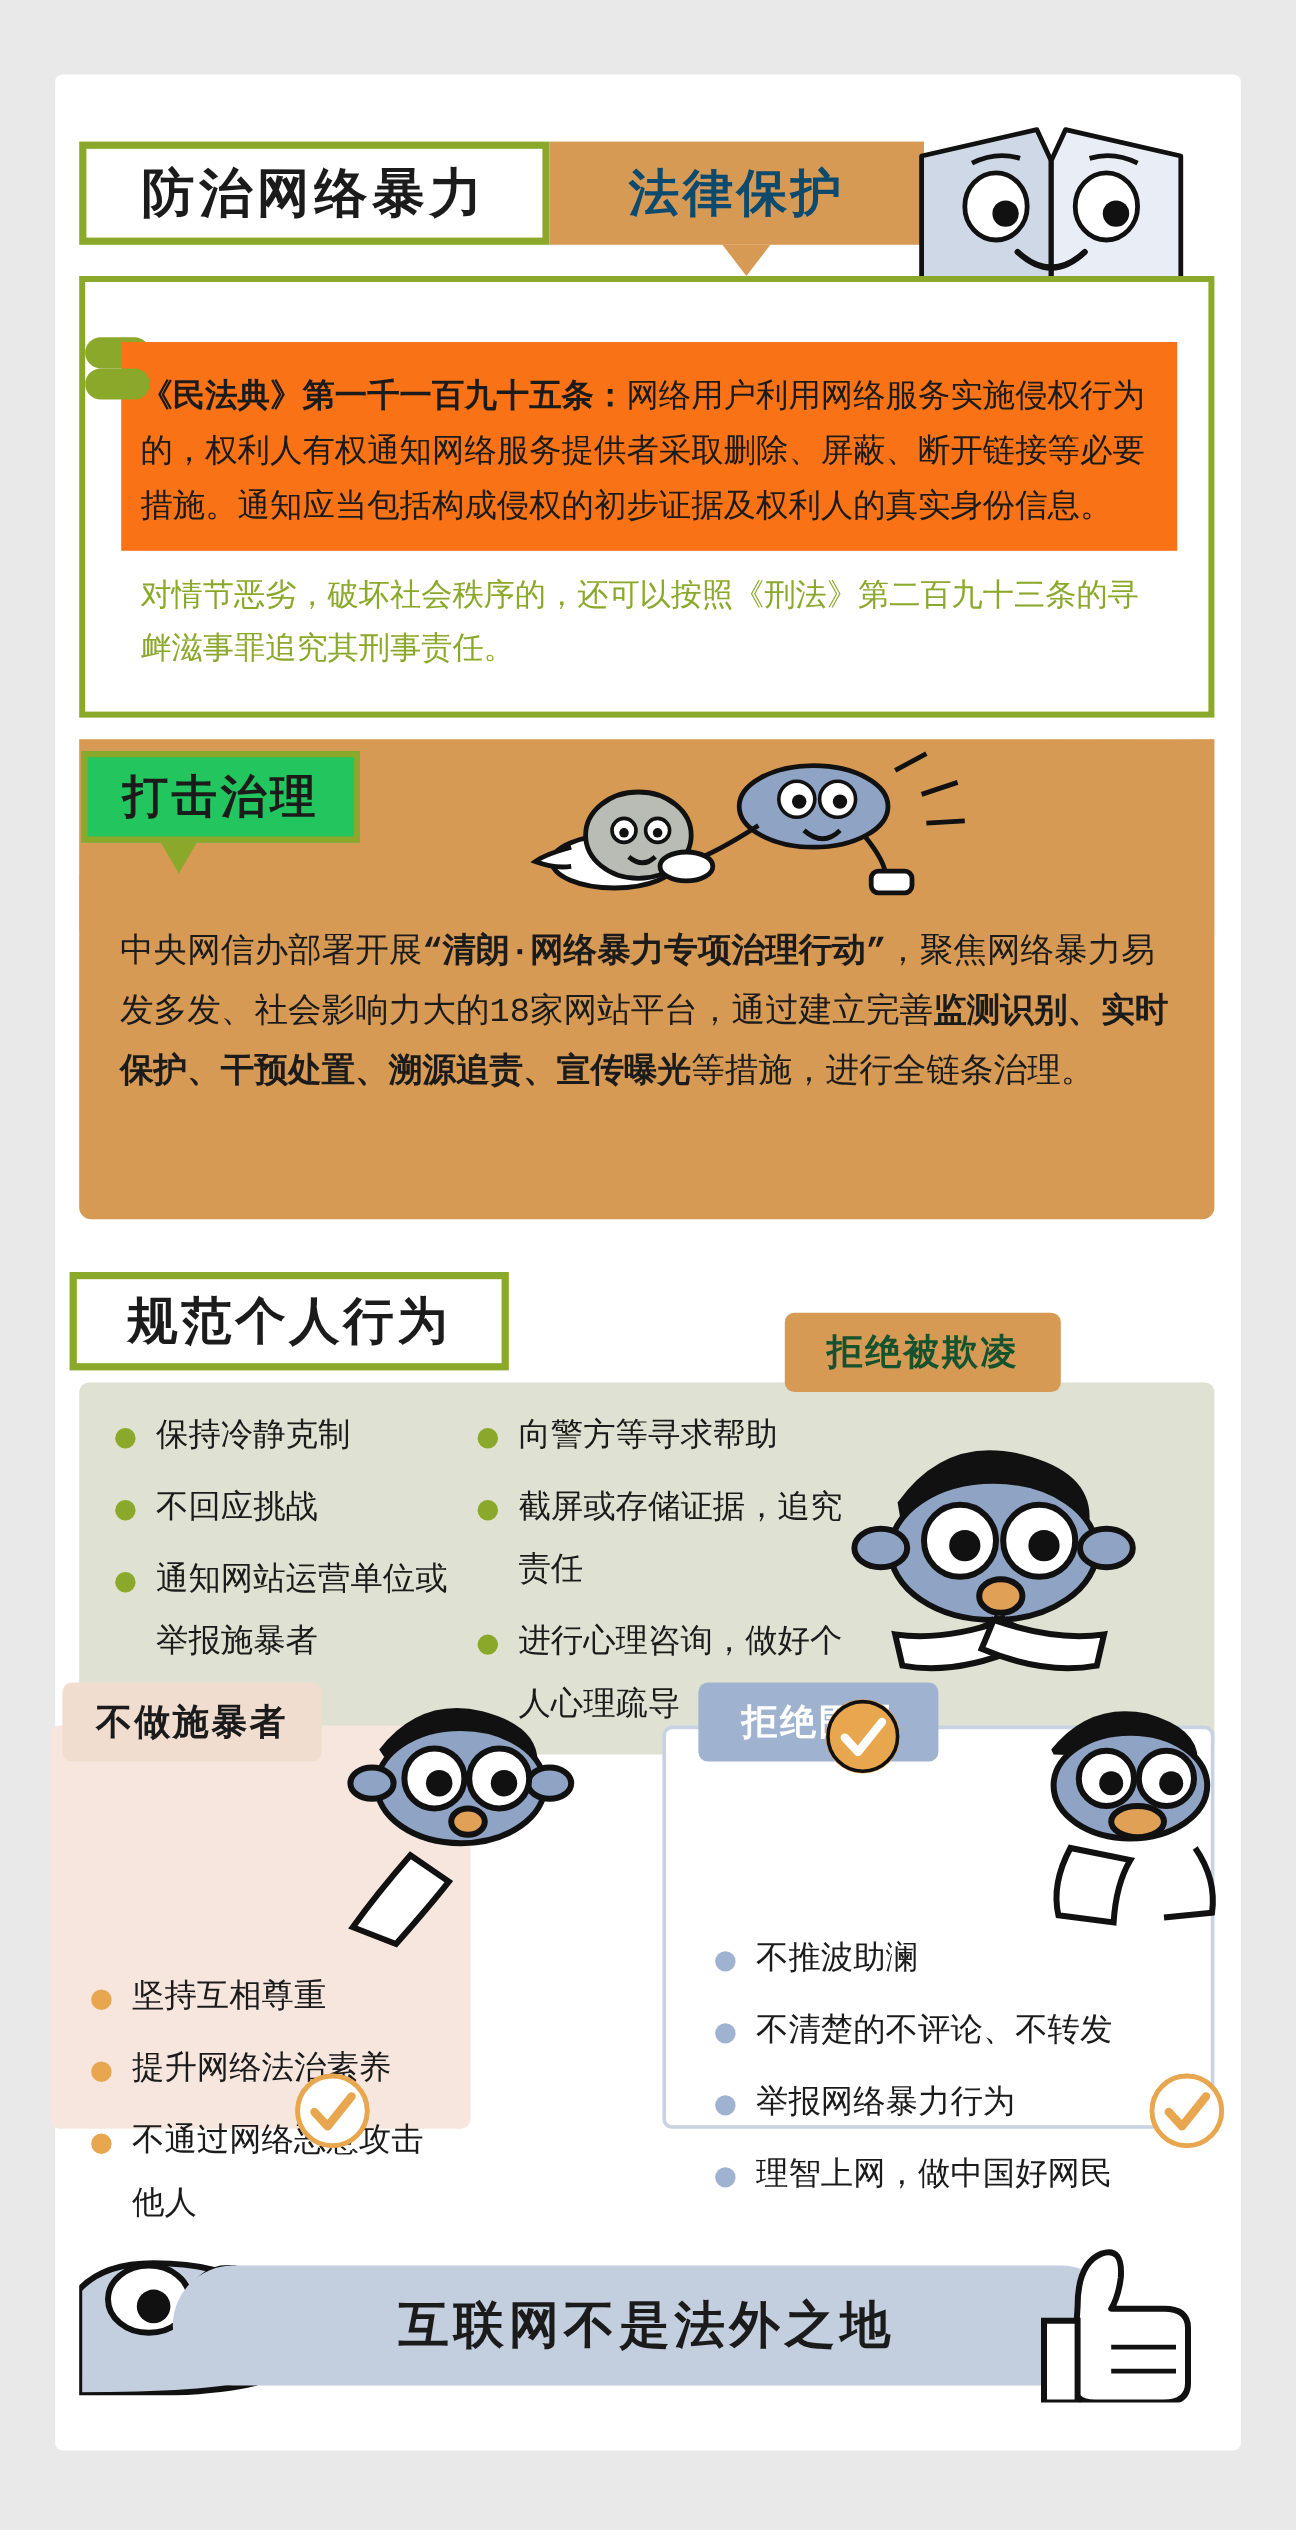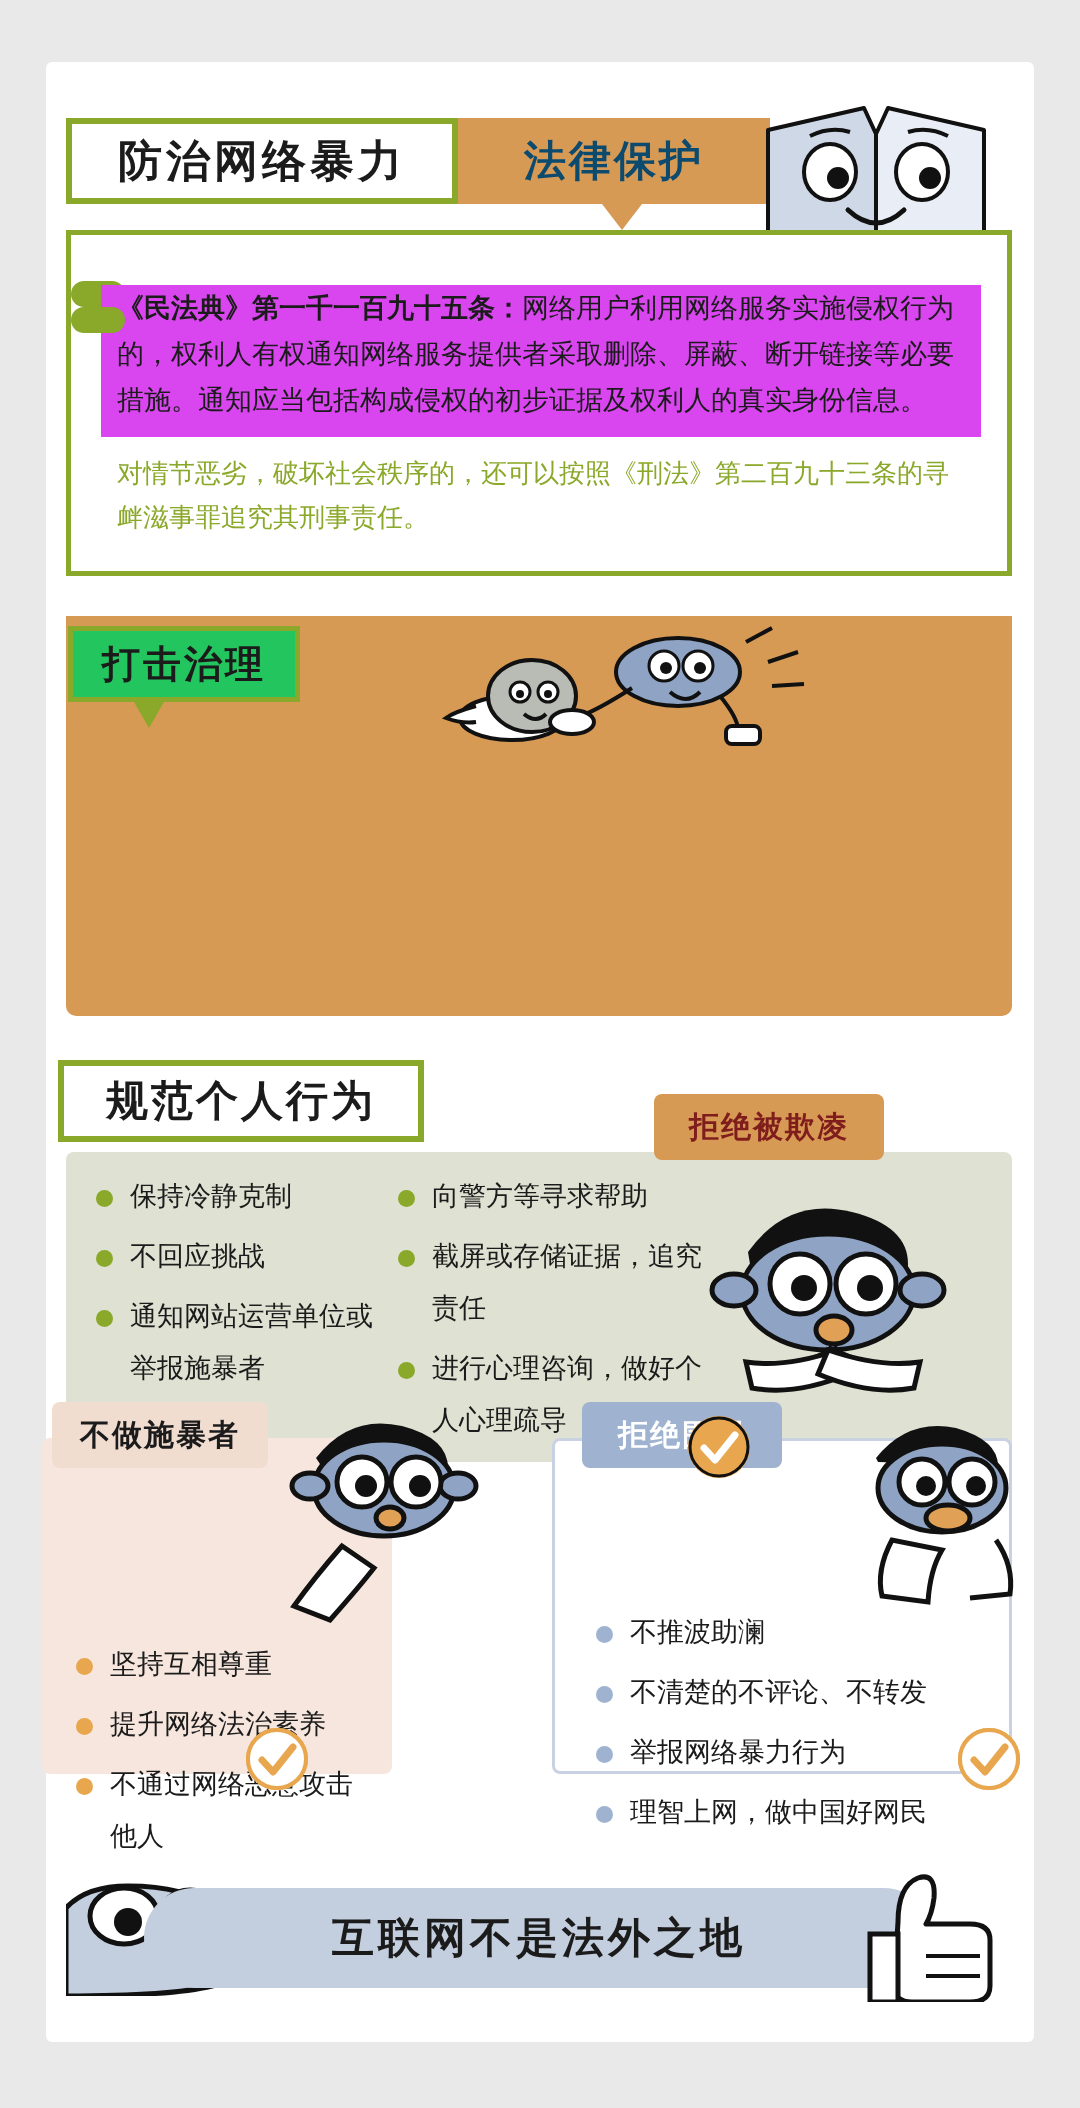--- a/index.html
+++ b/index.html
@@ -117,22 +117,22 @@
   .law-item .tag {
     position: absolute;
     left: -46px;
     top: 10px;
     width: 54px;
     height: 26px;
     background: #8aa829;
     border-radius: 13px;
   }
   .law-item.shaded {
-    background: #d946ef;
-    padding: 2px 14px 12px 16px;
+    background: #f97316;
+    padding: 24px 14px 12px 16px;
     margin-left: -16px;
     margin-right: -8px;
   }
   .law-item.shaded .tag { left: -30px; top: 22px; }
   .law-item b { font-weight: bold; }
   .law-note {
     font-size: 26px;
     line-height: 44px;
     color: #8aa829;
     margin-top: 16px;
@@ -255,21 +255,21 @@
     background: #d79a55;
     border-radius: 8px;
     display: flex;
     align-items: center;
     justify-content: center;
     z-index: 6;
   }
   .badge-bully span {
     font-size: 30px;
     font-weight: bold;
-    color: #7f1d1d;
+    color: #14532d;
     letter-spacing: 2px;
   }
   .col {
     position: absolute;
     font-size: 27px;
     line-height: 52px;
     color: #1b1b1b;
   }
   .col li {
     list-style: none;
@@ -484,20 +484,21 @@
         <path d="M304 74 q18 22 18 34" stroke="#111" stroke-width="4" fill="none"></path>
         <rect x="310" y="104" width="34" height="18" rx="6" fill="#fff" stroke="#111" stroke-width="4"></rect>
       </svg>
     </div>
 
     <div class="sec2-title">
       <span>打击治理</span>
     </div>
     <div class="sec2-tail"></div>
 
+    <div class="sec2-text">中央网信办部署开展<b>“清朗·网络暴力专项治理行动”</b>，聚焦网络暴力易发多发、社会影响力大的18家网站平台，通过建立完善<b>监测识别、实时保护、干预处置、溯源追责、宣传曝光</b>等措施，进行全链条治理。</div>
   </div>
 
   <div class="sec3-title">
     <span>规范个人行为</span>
   </div>
 
   <div class="card-green"></div>
 
   <div class="badge-bully">
     <span>拒绝被欺凌</span>

